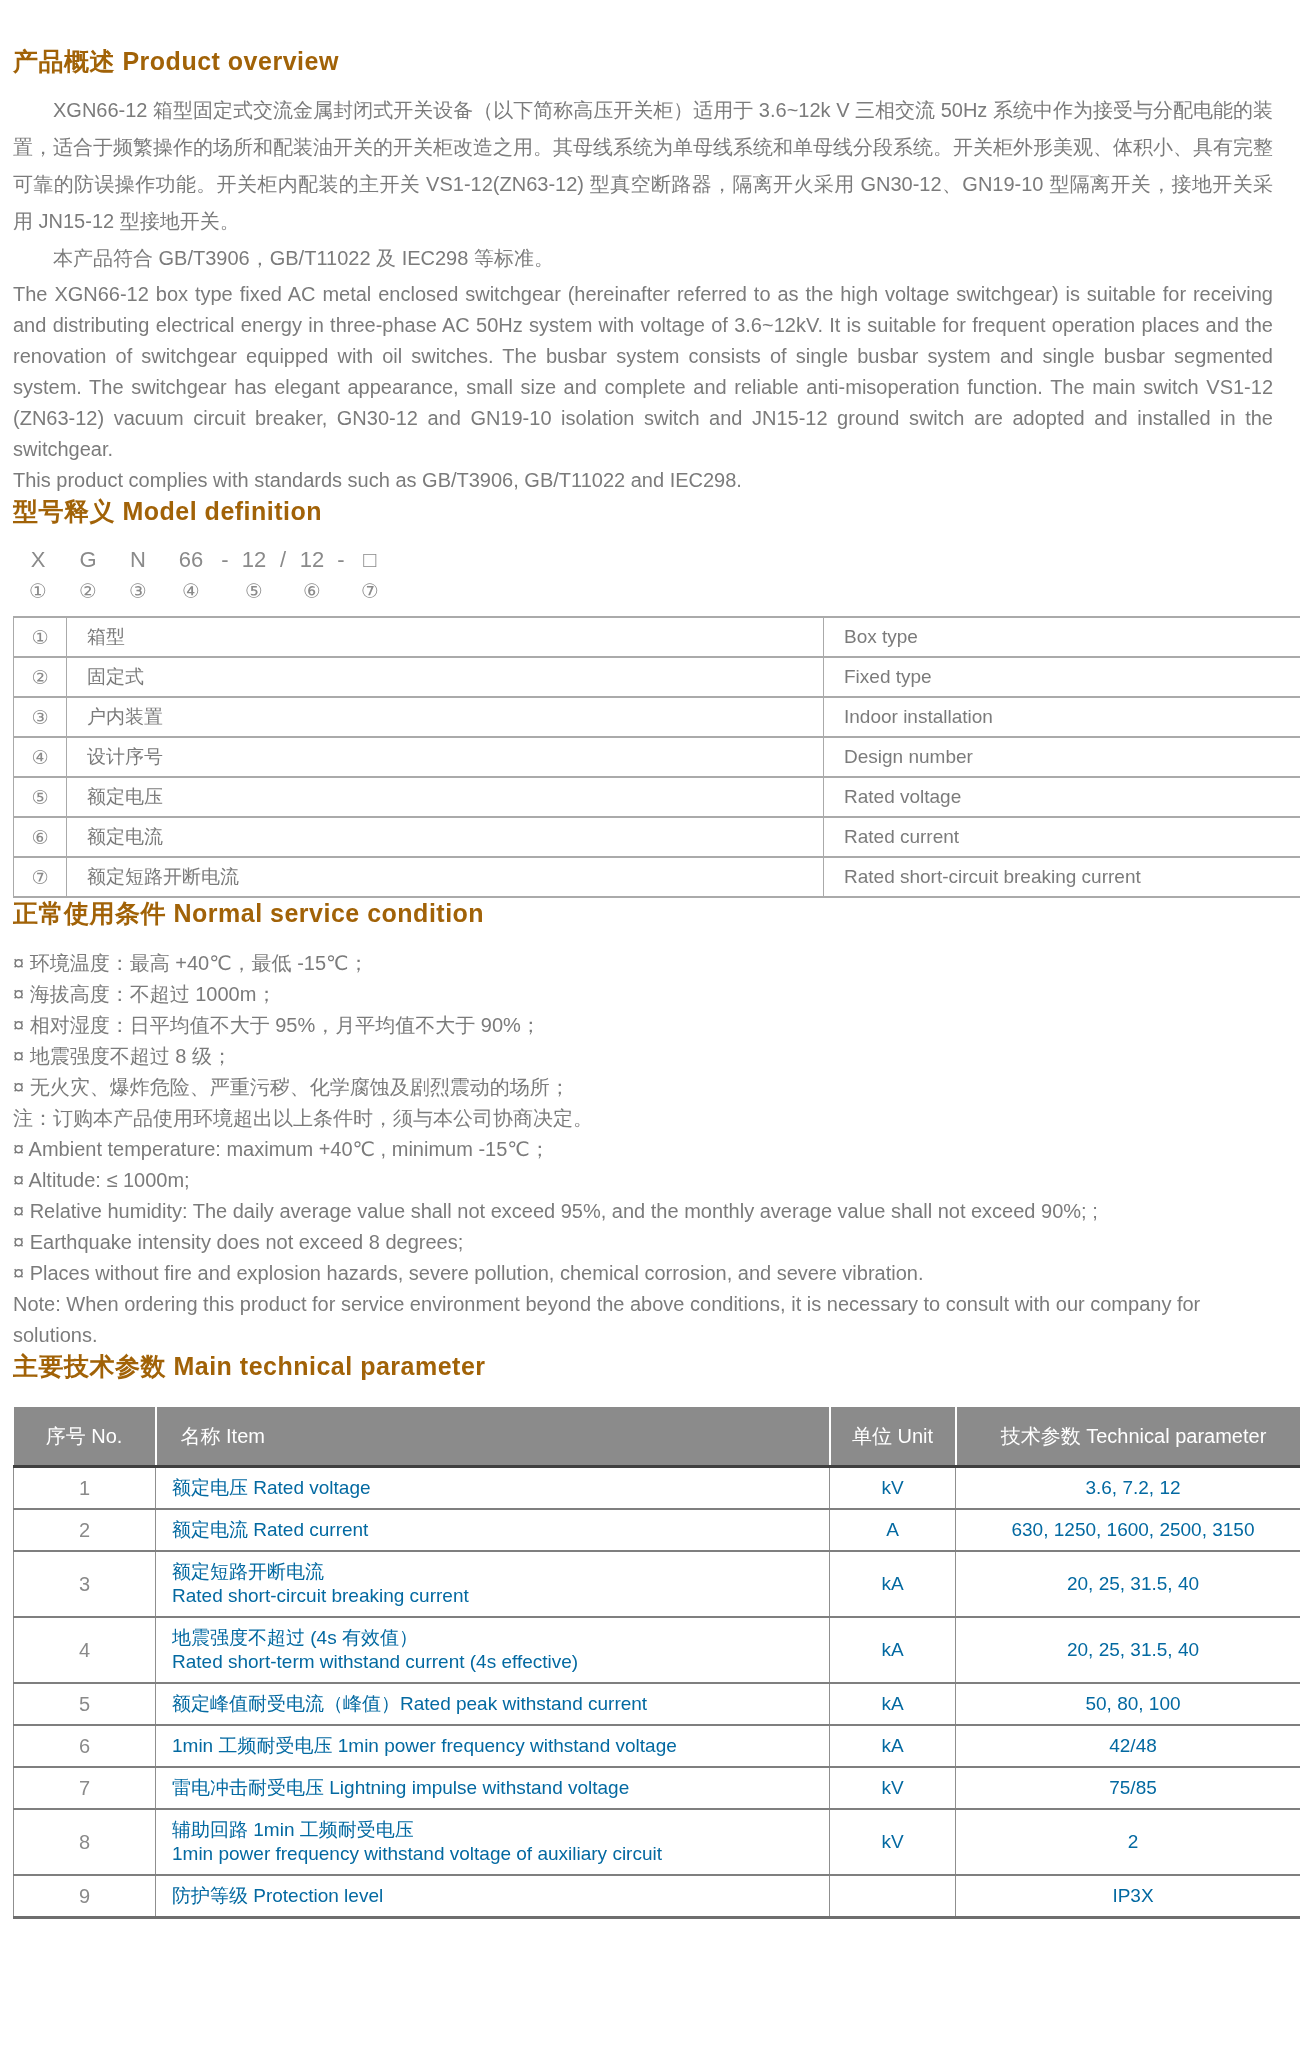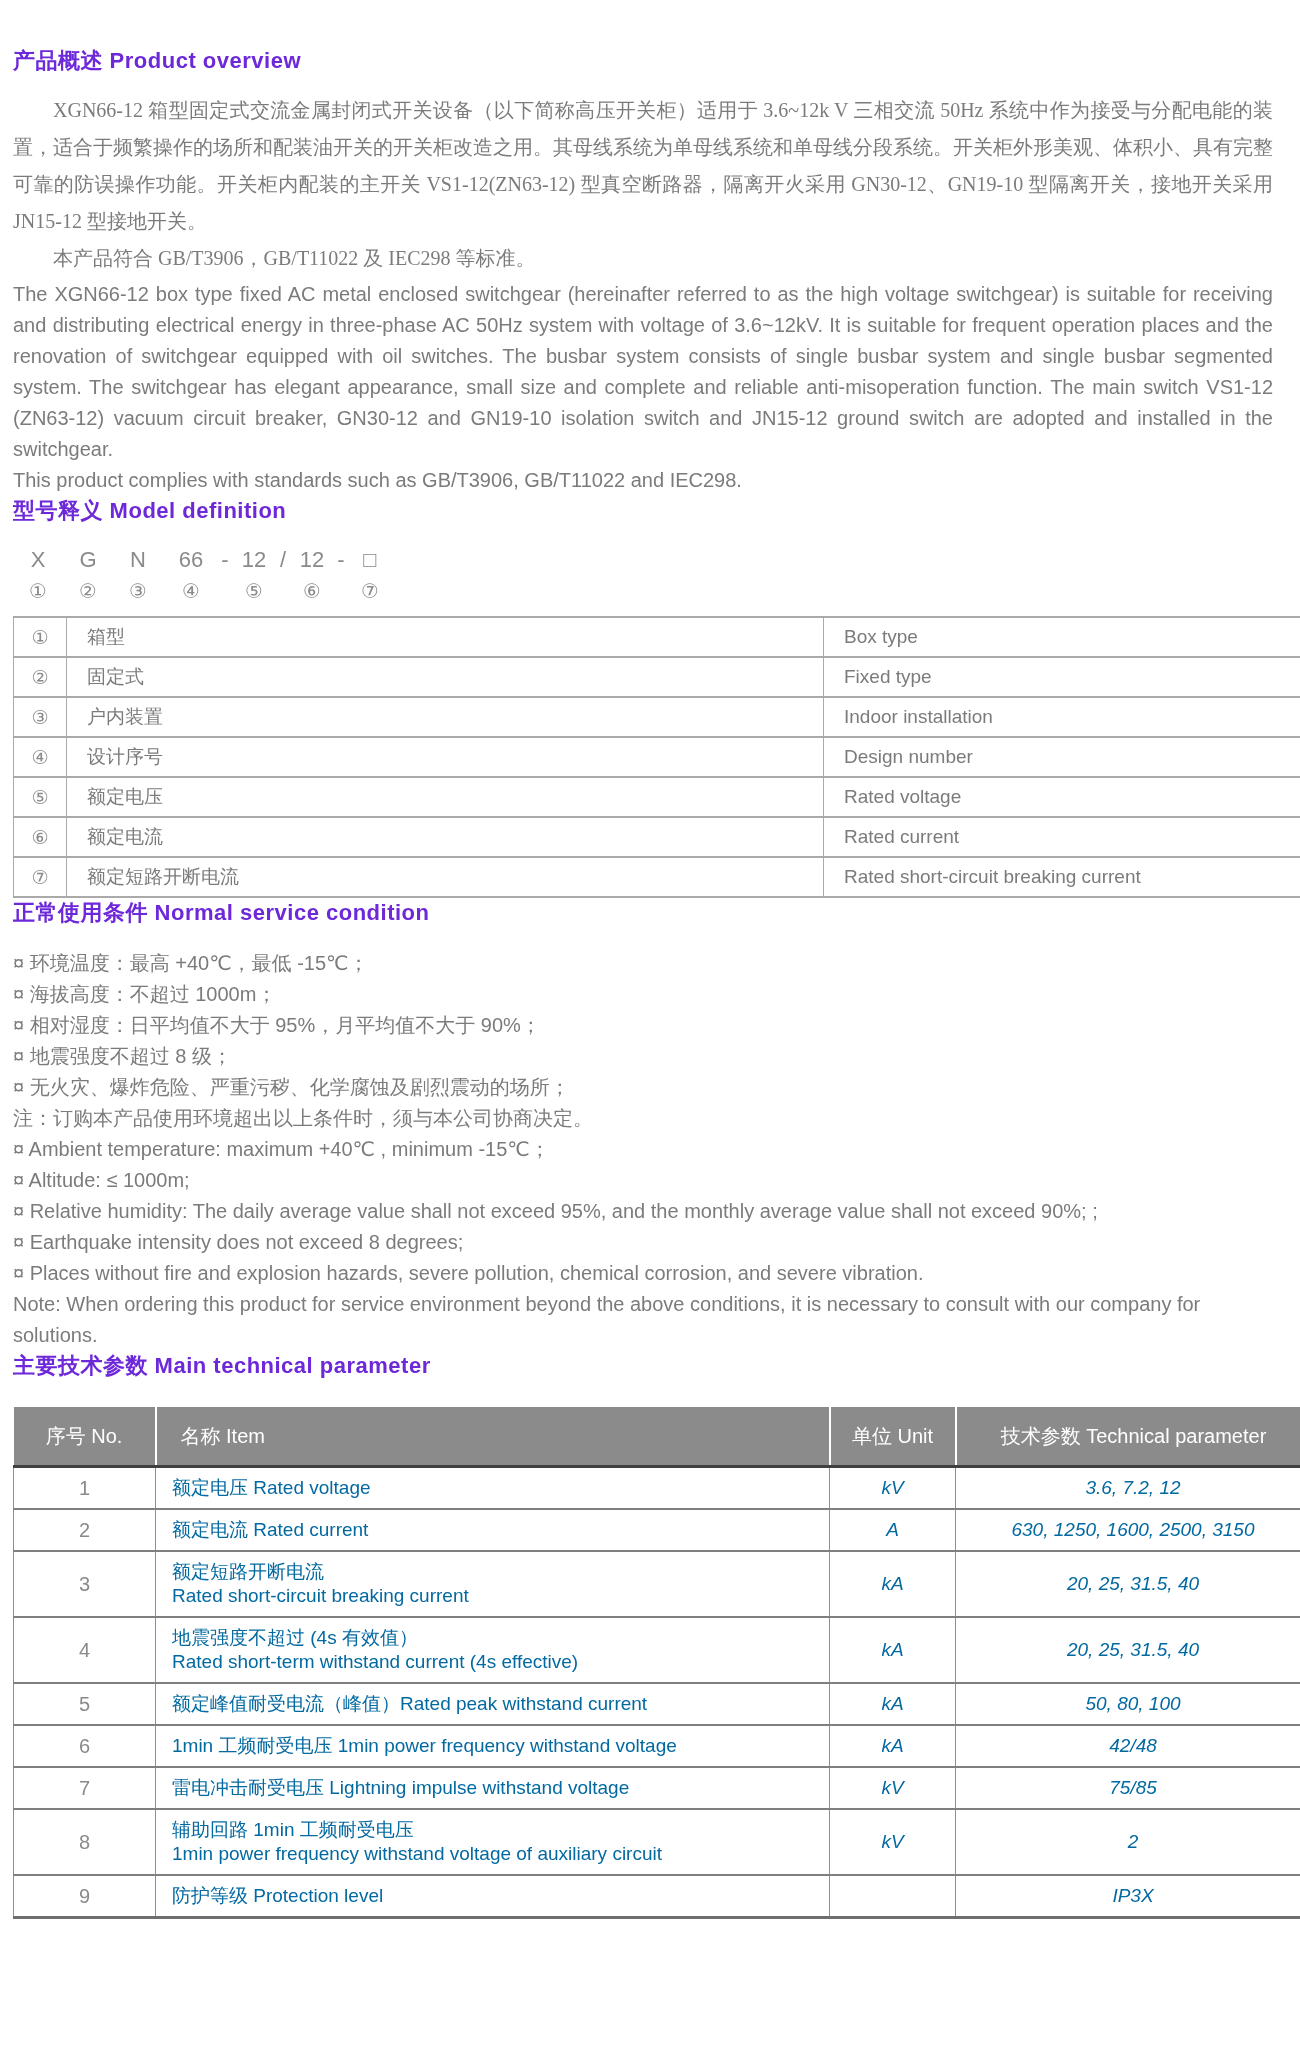--- a/index.html
+++ b/index.html
@@ -1,25 +1,25 @@
 <!DOCTYPE html>
 <html><head>
 <meta charset="utf-8">
 <style>
   html,body{margin:0;padding:0;}
   body{
     width:1300px;height:2069px;overflow:hidden;background:#ffffff;
     color:#7b7b7b;font-family:"Liberation Sans","DejaVu Sans",sans-serif;
   }
   .page{padding:46px 27px 0 13px;box-sizing:border-box;}
-  h1.sec{color:#6d28d9;font-size:22px;font-weight:bold;margin:0;line-height:30px;letter-spacing:0.5px;}
+  h1.sec{color:#a16207;font-size:25px;font-weight:bold;margin:0;line-height:30px;letter-spacing:0.5px;}
   .para{font-size:20px;text-align:justify;}
   .para p{margin:0;}
   .cn-block{line-height:37px;margin-top:16px;}
-  .cn-block p{text-indent:2em;font-family:Liberation Serif, serif;}
+  .cn-block p{text-indent:2em;}
   .en-block{line-height:31px;margin-top:2px;}
 
   
   .model-head{margin-top:24px;}
   .model-code{margin-top:20px;color:#8a8a8a;}
   .mc-grid{display:grid;grid-template-columns:50px 50px 50px 56px 12px 46px 12px 46px 12px 46px;}
   .mc-grid span{text-align:center;display:block;}
   .mc-codes{font-size:22px;line-height:28px;}
   .mc-marks{font-size:20px;line-height:26px;margin-top:4px;}
 
@@ -50,21 +50,21 @@
   .tech-table th.h-item{width:647px;text-align:left;padding-left:24px;}
   .tech-table th.h-unit{width:122px;}
   .tech-table th.h-value{width:352px;}
   .tech-table td{
     border-top:2px solid #7f7f7f;border-left:1px solid #8f8f8f;border-right:1px solid #8f8f8f;
     font-size:19px;color:#0369a1;padding:8px 0;
   }
   .tech-table tbody tr:first-child td{border-top:none;}
   .tech-table td.c-no{text-align:center;color:#8a8a8a;font-size:20px;}
   .tech-table td.c-item{padding-left:16px;}
-  .tech-table td.c-unit,.tech-table td.c-value{text-align:center;font-style:italic;}
+  .tech-table td.c-unit,.tech-table td.c-value{text-align:center;}
   .iline{display:block;line-height:24px;}
 </style>
 </head>
 <body>
 
 <div class="page">
 
   <h1 class="sec">产品概述 Product overview</h1>
 
   <div class="para cn-block">

